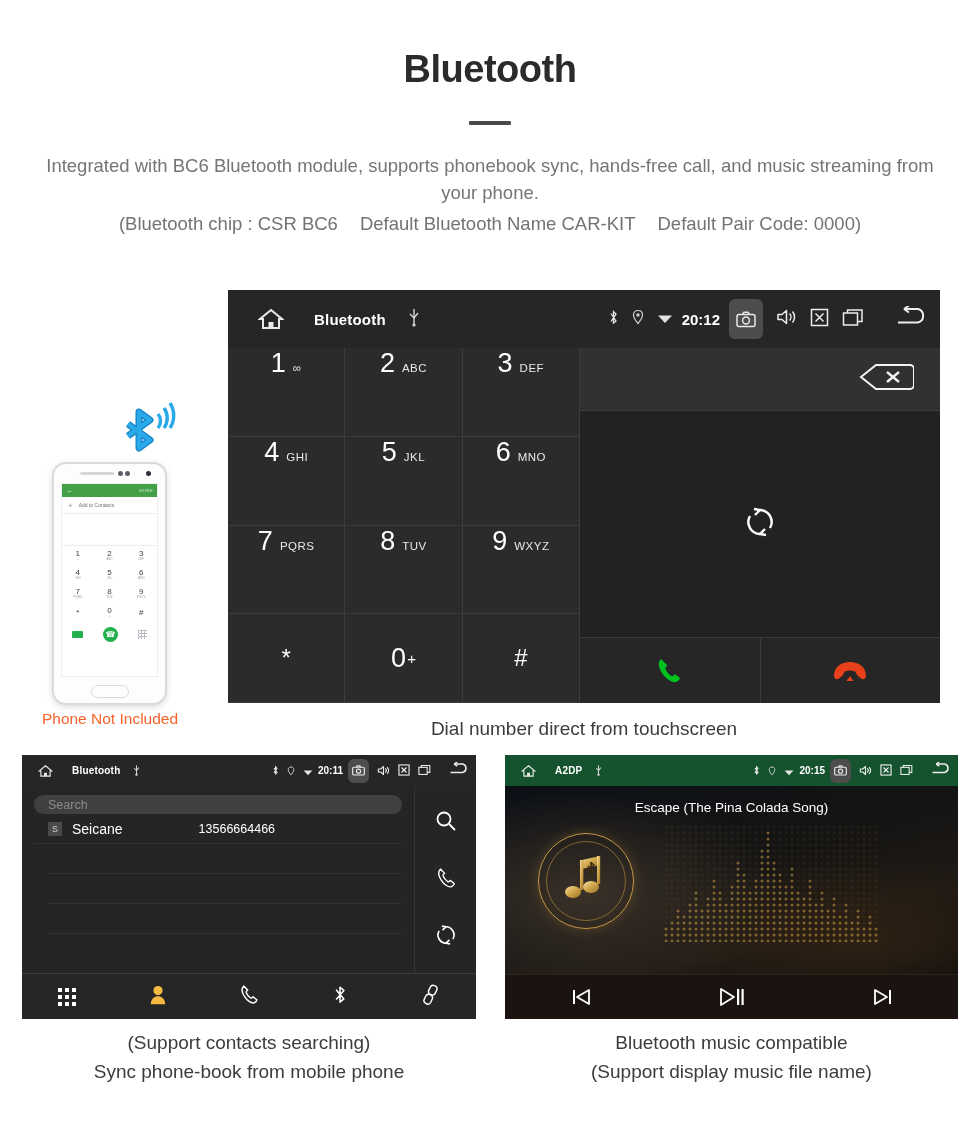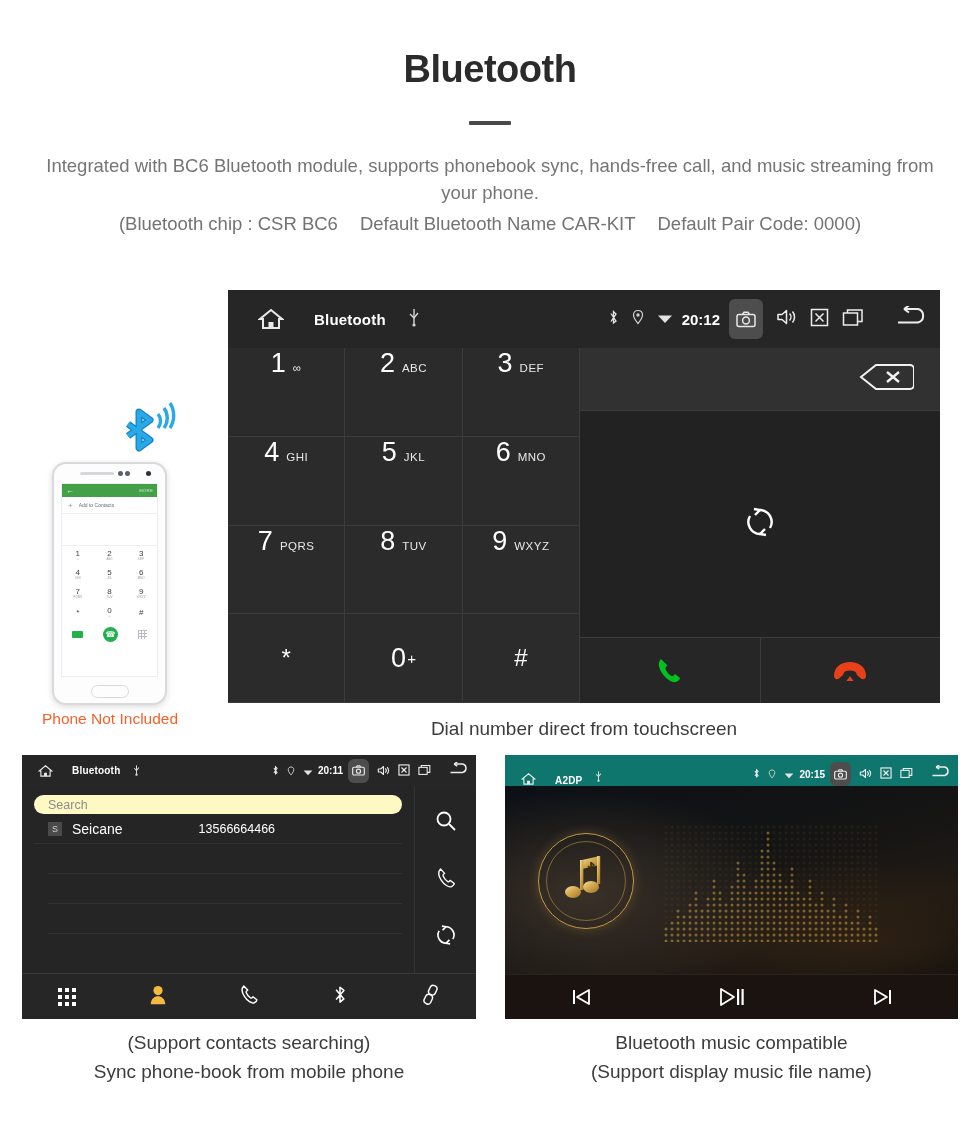--- a/index.html
+++ b/index.html
@@ -170,21 +170,21 @@
   #contacts-screen .home { margin-left: 9px; }
   #contacts-screen .st-title { font-size: 10px; margin-left: 19px; }
   #contacts-screen .usb { margin-left: 13px; }
   #contacts-screen .st-right > * { margin-left: 8px; }
   #contacts-screen .cam-hl { width: 21px; height: 24px; margin-left: 5px; }
   #contacts-screen .st-time { font-size: 10px; margin-left: 5px; }
 
   .ct-body { display: flex; height: 187px; }
   .ct-main { flex: 1; background: #252525; padding: 9px 12px 0 12px; position: relative; }
   .ct-search {
-    height: 19px; border-radius: 10px; background: #fef9c3;
+    height: 19px; border-radius: 10px; background: #404040;
     display: flex; align-items: center; padding-left: 14px;
     color: #8b8b8b; font-size: 12.5px; cursor: text;
   }
   .ct-row { display: flex; align-items: center; height: 30px; padding-left: 14px; border-bottom: 1px solid #323232; }
   .ct-badge {
     width: 14px; height: 14px; background: #4a4a4a; color: #cfcfcf;
     font-size: 9px; display: flex; align-items: center; justify-content: center;
     margin-right: 10px;
   }
   .ct-name { color: #fff; font-size: 14px; }
@@ -193,21 +193,21 @@
   .ct-side {
     width: 62px; background: #252525; border-left: 1px solid #343434;
     display: flex; flex-direction: column; align-items: center; justify-content: space-around;
     padding: 8px 0;
   }
   .ct-side > div { cursor: pointer; }
   #contacts-screen .navbar { height: 46px; }
 
   
   #music-screen { left: 505px; top: 755px; width: 453px; height: 264px; background: #000; }
-  #music-screen .hu-status { height: 31px; padding: 0 7px; background: #0f766e; align-items: flex-end; }
+  #music-screen .hu-status { height: 31px; padding: 0 7px; background: #14532d; }
   #music-screen .home { margin-left: 9px; }
   #music-screen .st-title { font-size: 10px; margin-left: 19px; }
   #music-screen .usb { margin-left: 13px; }
   #music-screen .st-right > * { margin-left: 8px; }
   #music-screen .cam-hl { width: 21px; height: 24px; margin-left: 5px; }
   #music-screen .st-time { font-size: 10px; margin-left: 5px; }
 
   .mu-body {
     height: 188px; position: relative;
     background:
@@ -714,20 +714,21 @@
         <span style="margin-left:17px">
           <svg width="21" height="14" viewBox="0 0 34 22">
               <path d="M4 16.5 L24 16.5 A7 7 0 0 0 24 3 L10 3" fill="none" stroke="#ededed" stroke-width="2.4"></path>
               <path d="M10 3 L15 -0.5 M10 3 L15 6.5" stroke="#ededed" stroke-width="2.4" fill="none"></path>
             </svg>
         </span>
       </span>
     </div>
 
     <div class="mu-body">
+      <div class="mu-track">Escape (The Pina Colada Song)</div>
       <div class="mu-ring">
         <span class="mu-note">
           <svg width="56" height="54" viewBox="0 0 56 54">
             <defs>
               <linearGradient id="gold" x1="0" y1="0" x2="1" y2="1">
                 <stop offset="0%" stop-color="#f6e2a8"></stop>
                   <stop offset="45%" stop-color="#d4a94e"></stop>
                   <stop offset="100%" stop-color="#9d7426"></stop>
               </linearGradient>
             </defs>

